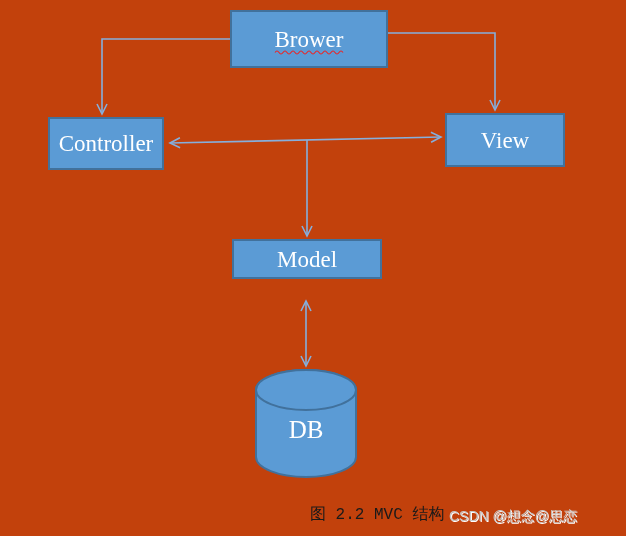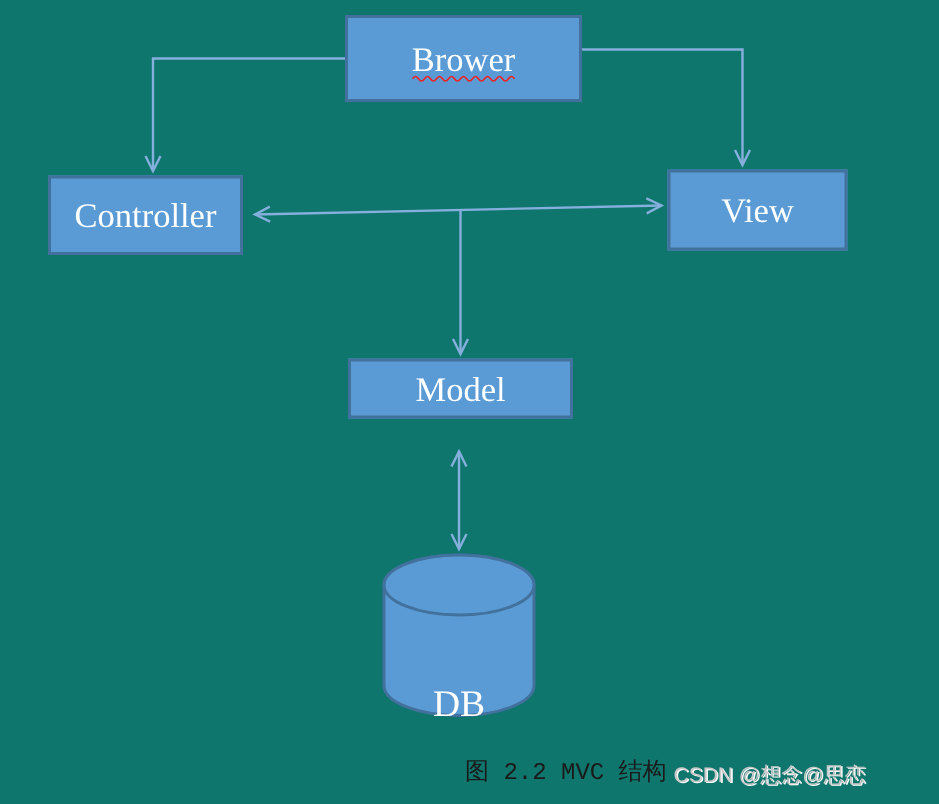--- a/index.html
+++ b/index.html
@@ -1,20 +1,20 @@
 <!DOCTYPE html>
 <html style="--node-fill: #5b9bd5; --node-border: #41719c; --connector: #85afdd; --spellcheck: #ee2222; --label-text: #ffffff; --caption-text: #1a1a1a; --watermark-text: #c8c8c8;"><head>
 <meta charset="utf-8">
 <style>
   html, body { margin: 0; padding: 0; background: #ffffff; }
   .stage {
     position: relative;
     width: 626px;
     height: 536px;
-    background: #0f766e;
+    background: #c2410c;
     overflow: hidden;
     font-family: "Liberation Serif", "DejaVu Serif", serif;
   }
   .layer {
     position: absolute;
     left: 0; top: 0;
     width: 626px; height: 536px;
   }
   .conn {
     stroke: var(--connector, #85afdd);
@@ -50,21 +50,20 @@
   }
   .squiggle path { stroke: var(--spellcheck, #ee2222); fill: none; stroke-width: 1.1; }
   .db-label {
     position: absolute;
     left: 256px; top: 414px;
     width: 100px;
     text-align: center;
     color: var(--label-text, #ffffff);
     font-size: 25px;
     line-height: 1.3;
-    margin-top: 40px;
   }
   .caption {
     position: absolute;
     left: 283px; top: 503px;
     color: var(--caption-text, #1a1a1a);
     font-family: "Liberation Mono", "DejaVu Sans Mono", monospace;
     font-size: 16px;
     line-height: 24px;
     white-space: nowrap;
     margin-left: 27px;
@@ -108,21 +107,21 @@
     </g>
   </svg>
 
   <div class="node" style="left:230px; top:10px; width:158px; height:58px;">
     <span class="node-label">Brower</span>
     <svg class="squiggle" width="70" height="6" viewBox="0 0 70 6">
       <path d="M1 3.5 Q3 0.5 5 3.5 T9 3.5 T13 3.5 T17 3.5 T21 3.5 T25 3.5 T29 3.5 T33 3.5 T37 3.5 T41 3.5 T45 3.5 T49 3.5 T53 3.5 T57 3.5 T61 3.5 T65 3.5 T69 3.5"></path>
     </svg>
   </div>
 
-  <div class="node" style="left:32px; top:117px; width:130px; height:53px;">
+  <div class="node" style="left:48px; top:117px; width:116px; height:53px;">
     <span class="node-label">Controller</span>
   </div>
 
   <div class="node" style="left:445px; top:113px; width:120px; height:54px;">
     <span class="node-label">View</span>
   </div>
 
   <div class="node" style="left:232px; top:239px; width:150px; height:40px;">
     <span class="node-label">Model</span>
   </div>

